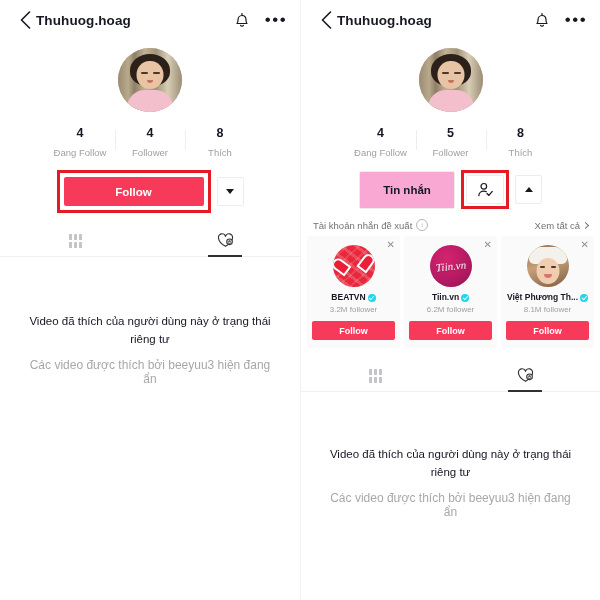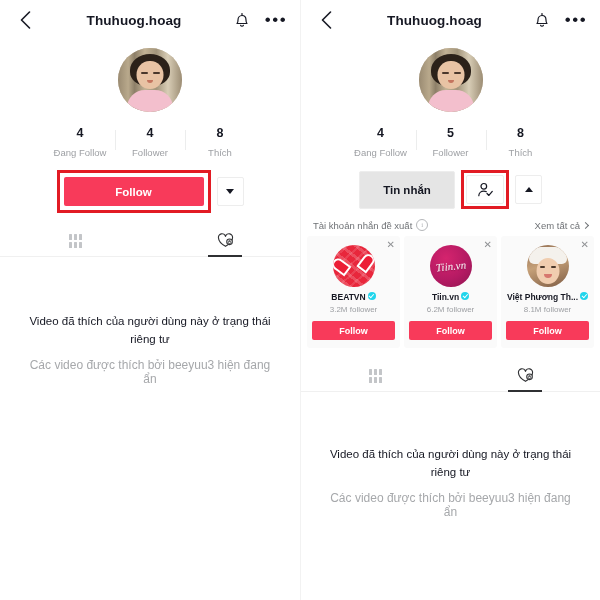--- a/index.html
+++ b/index.html
@@ -42,21 +42,21 @@
   .hdr-back {
     width: 22px;
     height: 22px;
     display: flex;
     align-items: center;
     justify-content: center;
     cursor: pointer;
   }
   .hdr-title {
     flex: 1;
-    text-align: center;
+    text-align: left;
     font-size: 13.5px;
     font-weight: bold;
     letter-spacing: .1px;
     color: #161823;
   }
   .hdr-right {
     display: flex;
     align-items: center;
     gap: 14px;
   }
@@ -216,21 +216,21 @@
     border-left: 4px solid transparent;
     border-right: 4px solid transparent;
   }
   .caret.down { border-top: 5px solid #161823; }
   .caret.up   { border-bottom: 5px solid #161823; }
 
   .btn-msg {
     width: 96px;
     height: 38px;
     border: 1px solid #ededed;
-    background: #e5e5e5;
+    background: #f9a8d4;
     font-size: 11.5px;
     font-weight: bold;
     color: #161823;
     display: flex;
     align-items: center;
     justify-content: center;
     border-radius: 2px;
     cursor: pointer;
     box-sizing: border-box;
     font-family: "Liberation Sans", sans-serif;
@@ -395,21 +395,21 @@
     width: 8px; height: 4px;
     background: #d6776e;
     border-radius: 0 0 6px 6px;
   }
   .card-name {
     margin-top: 5px;
     font-size: 8.5px;
     font-weight: bold;
     color: #161823;
     display: flex;
-    align-items: flex-start;
+    align-items: flex-end;
     justify-content: center;
     gap: 2px;
     white-space: nowrap;
     overflow: hidden;
   }
   .verified {
     width: 8px; height: 8px;
     background: #20d5ec;
     border-radius: 50%;
     position: relative;

